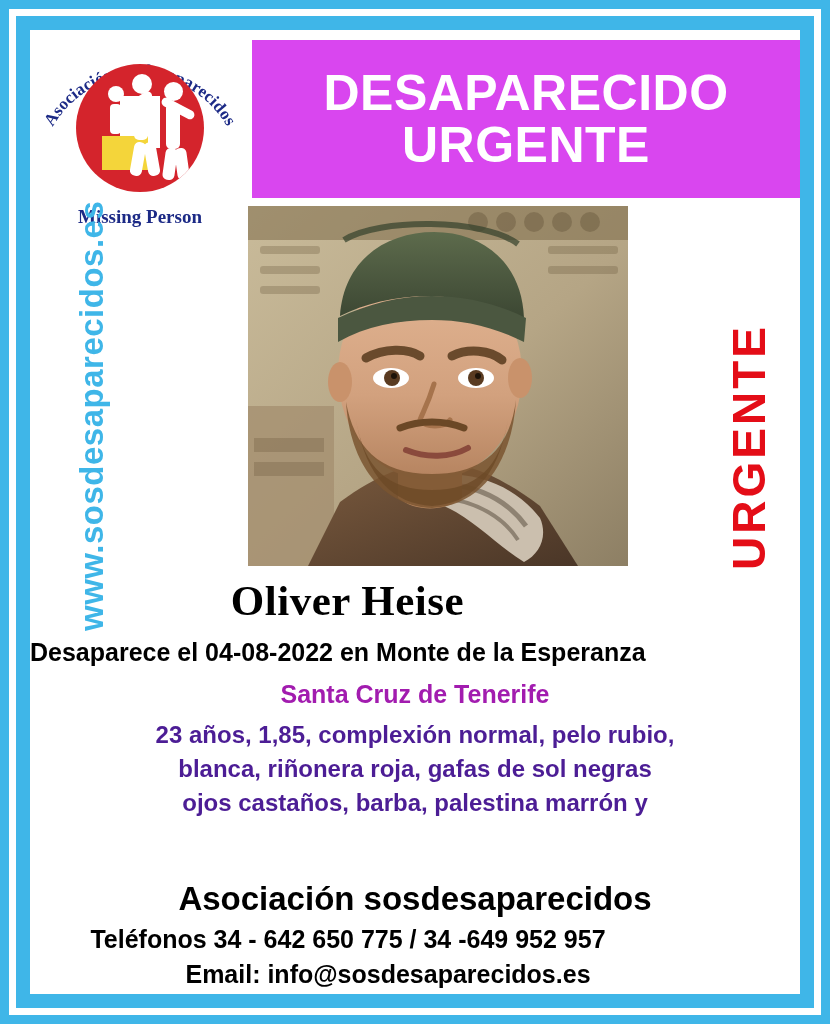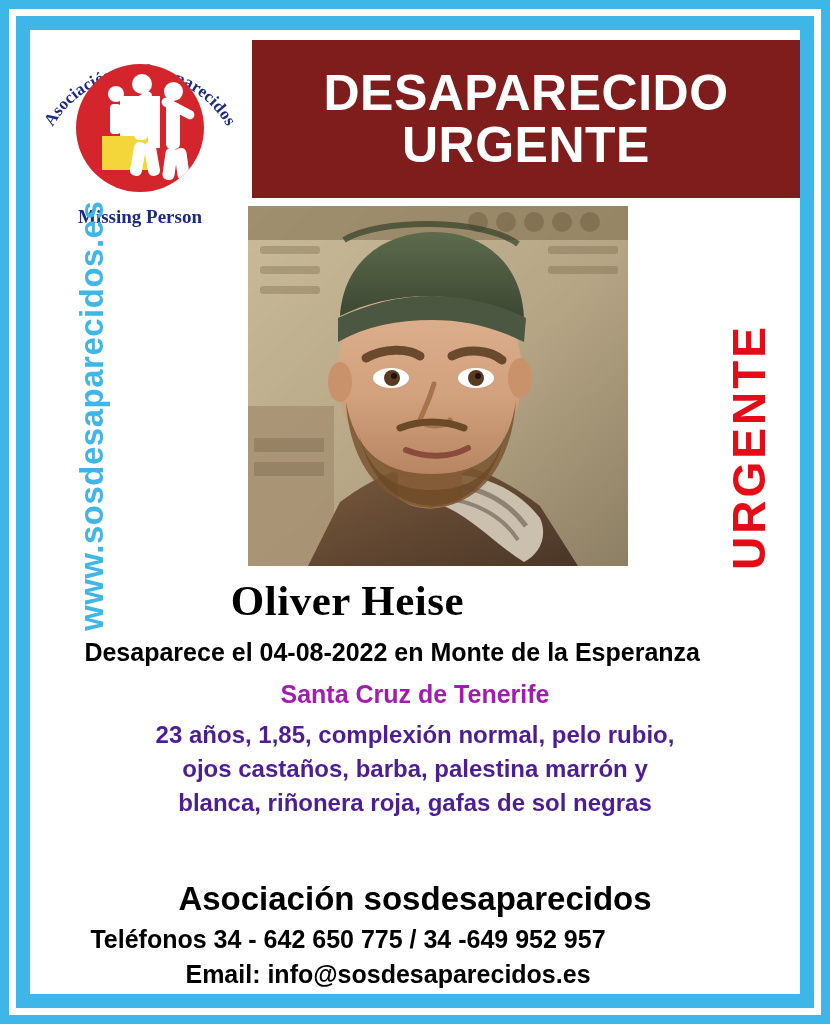--- a/index.html
+++ b/index.html
@@ -112,21 +112,21 @@
     color: #1c2a86;
   }
 
   
   .banner {
     position: absolute;
     left: 222px;
     top: 10px;
     width: 548px;
     height: 158px;
-    background: #7f1d1d;
+    background: #d946ef;
     display: flex;
     flex-direction: column;
     align-items: center;
     justify-content: center;
   }
   .banner-line {
     color: #ffffff;
     font-family: "Liberation Sans", sans-serif;
     font-weight: bold;
     font-size: 50px;
@@ -189,21 +189,21 @@
     font-weight: bold;
     font-size: 43px;
     color: #000000;
     letter-spacing: 0.5px;
   }
   .line-disappear {
     position: absolute;
     left: 0;
     top: 608px;
     width: 670px;
-    text-align: right;
+    text-align: left;
     font-weight: bold;
     font-size: 25px;
     color: #000000;
   }
   .line-city {
     position: absolute;
     left: 0;
     top: 650px;
     width: 770px;
     text-align: center;
@@ -397,22 +397,22 @@
       </svg>
     </div>
 
     <div class="name">Oliver Heise</div>
 
     <div class="line-disappear">Desaparece el 04-08-2022 en Monte de la Esperanza</div>
     <div class="line-city">Santa Cruz de Tenerife</div>
 
     <div class="desc">
       <div>23 años, 1,85, complexión normal, pelo rubio,</div>
+      <div>blanca, riñonera roja, gafas de sol negras</div>
       <div>ojos castaños, barba, palestina marrón y</div>
-      <div>blanca, riñonera roja, gafas de sol negras</div>
     </div>
 
     <div class="assoc">Asociación sosdesaparecidos</div>
     <div class="phones">Teléfonos 34 - 642 650 775 /  34 -649  952 957</div>
     <div class="email">Email: info@sosdesaparecidos.es</div>
 
 
   </div>
 </div>
 

